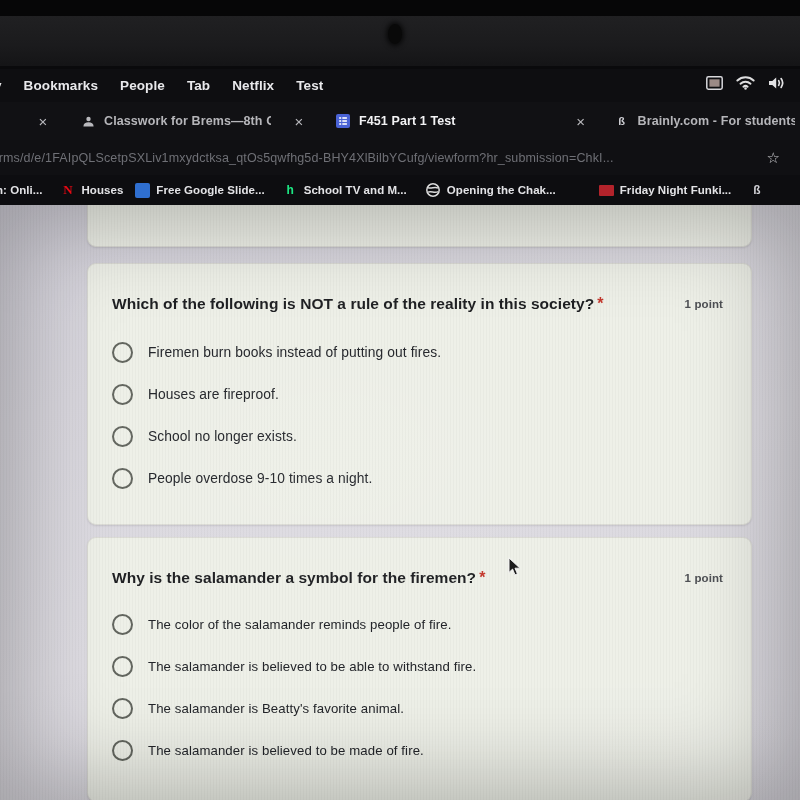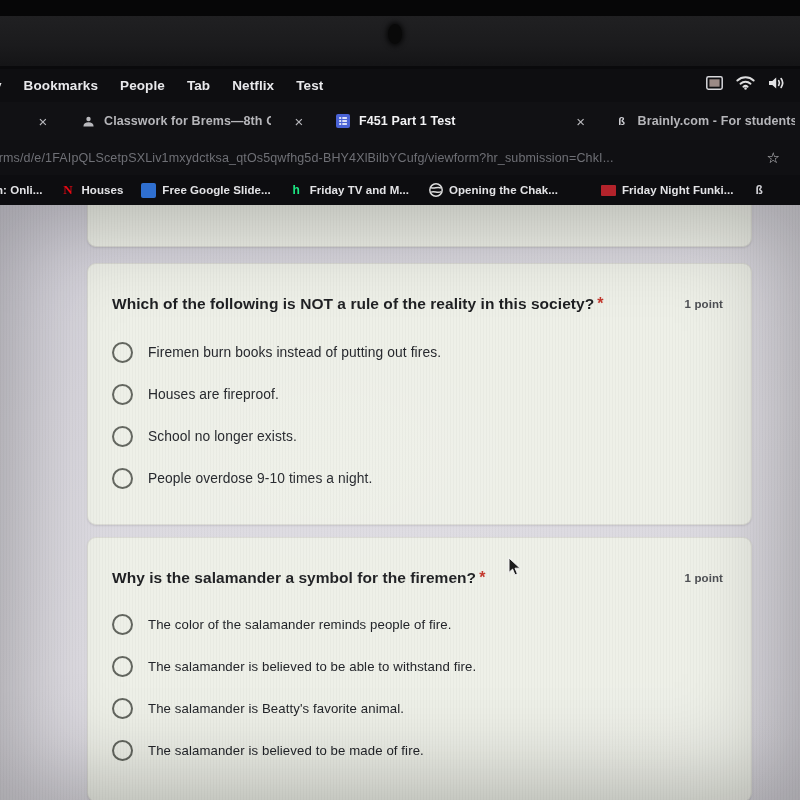--- a/index.html
+++ b/index.html
@@ -400,28 +400,28 @@
 
     <div class="bm" style="margin-left:-4px;">
       <span class="bm-label">n: Onli...</span>
     </div>
 
     <div class="bm" style="margin-left:18px;">
       <span class="bm-ico" style="color:#e50914;font-weight:bold;font-size:13px;font-family:'Liberation Serif',serif;">N</span>
       <span class="bm-label">Houses</span>
     </div>
 
-    <div class="bm" style="margin-left:18px;">
+    <div class="bm" style="margin-left:12px;">
       <span class="bm-ico" style="background:#2f6fd0;"></span>
       <span class="bm-label">Free Google Slide...</span>
     </div>
 
     <div class="bm" style="margin-left:18px;">
       <span class="bm-ico" style="color:#1ce783;font-weight:bold;font-size:12px;">h</span>
-      <span class="bm-label">Friday TV and M...</span>
+      <span class="bm-label">School TV and M...</span>
     </div>
 
     <div class="bm" style="margin-left:19px;justify-content:space-between;">
       <span class="bm-ico">
         <svg width="14" height="14" viewBox="0 0 14 14">
           <circle cx="7" cy="7" r="6.2" fill="none" stroke="#dcdcdc" stroke-width="1.5"></circle>
           <path d="M2 4.6 C5 6.2 9 3.2 12 5.2" fill="none" stroke="#dcdcdc" stroke-width="1.4"></path>
           <path d="M2 9.2 C5 7.6 9 10.6 12 8.6" fill="none" stroke="#dcdcdc" stroke-width="1.4"></path>
         </svg>
       </span>

